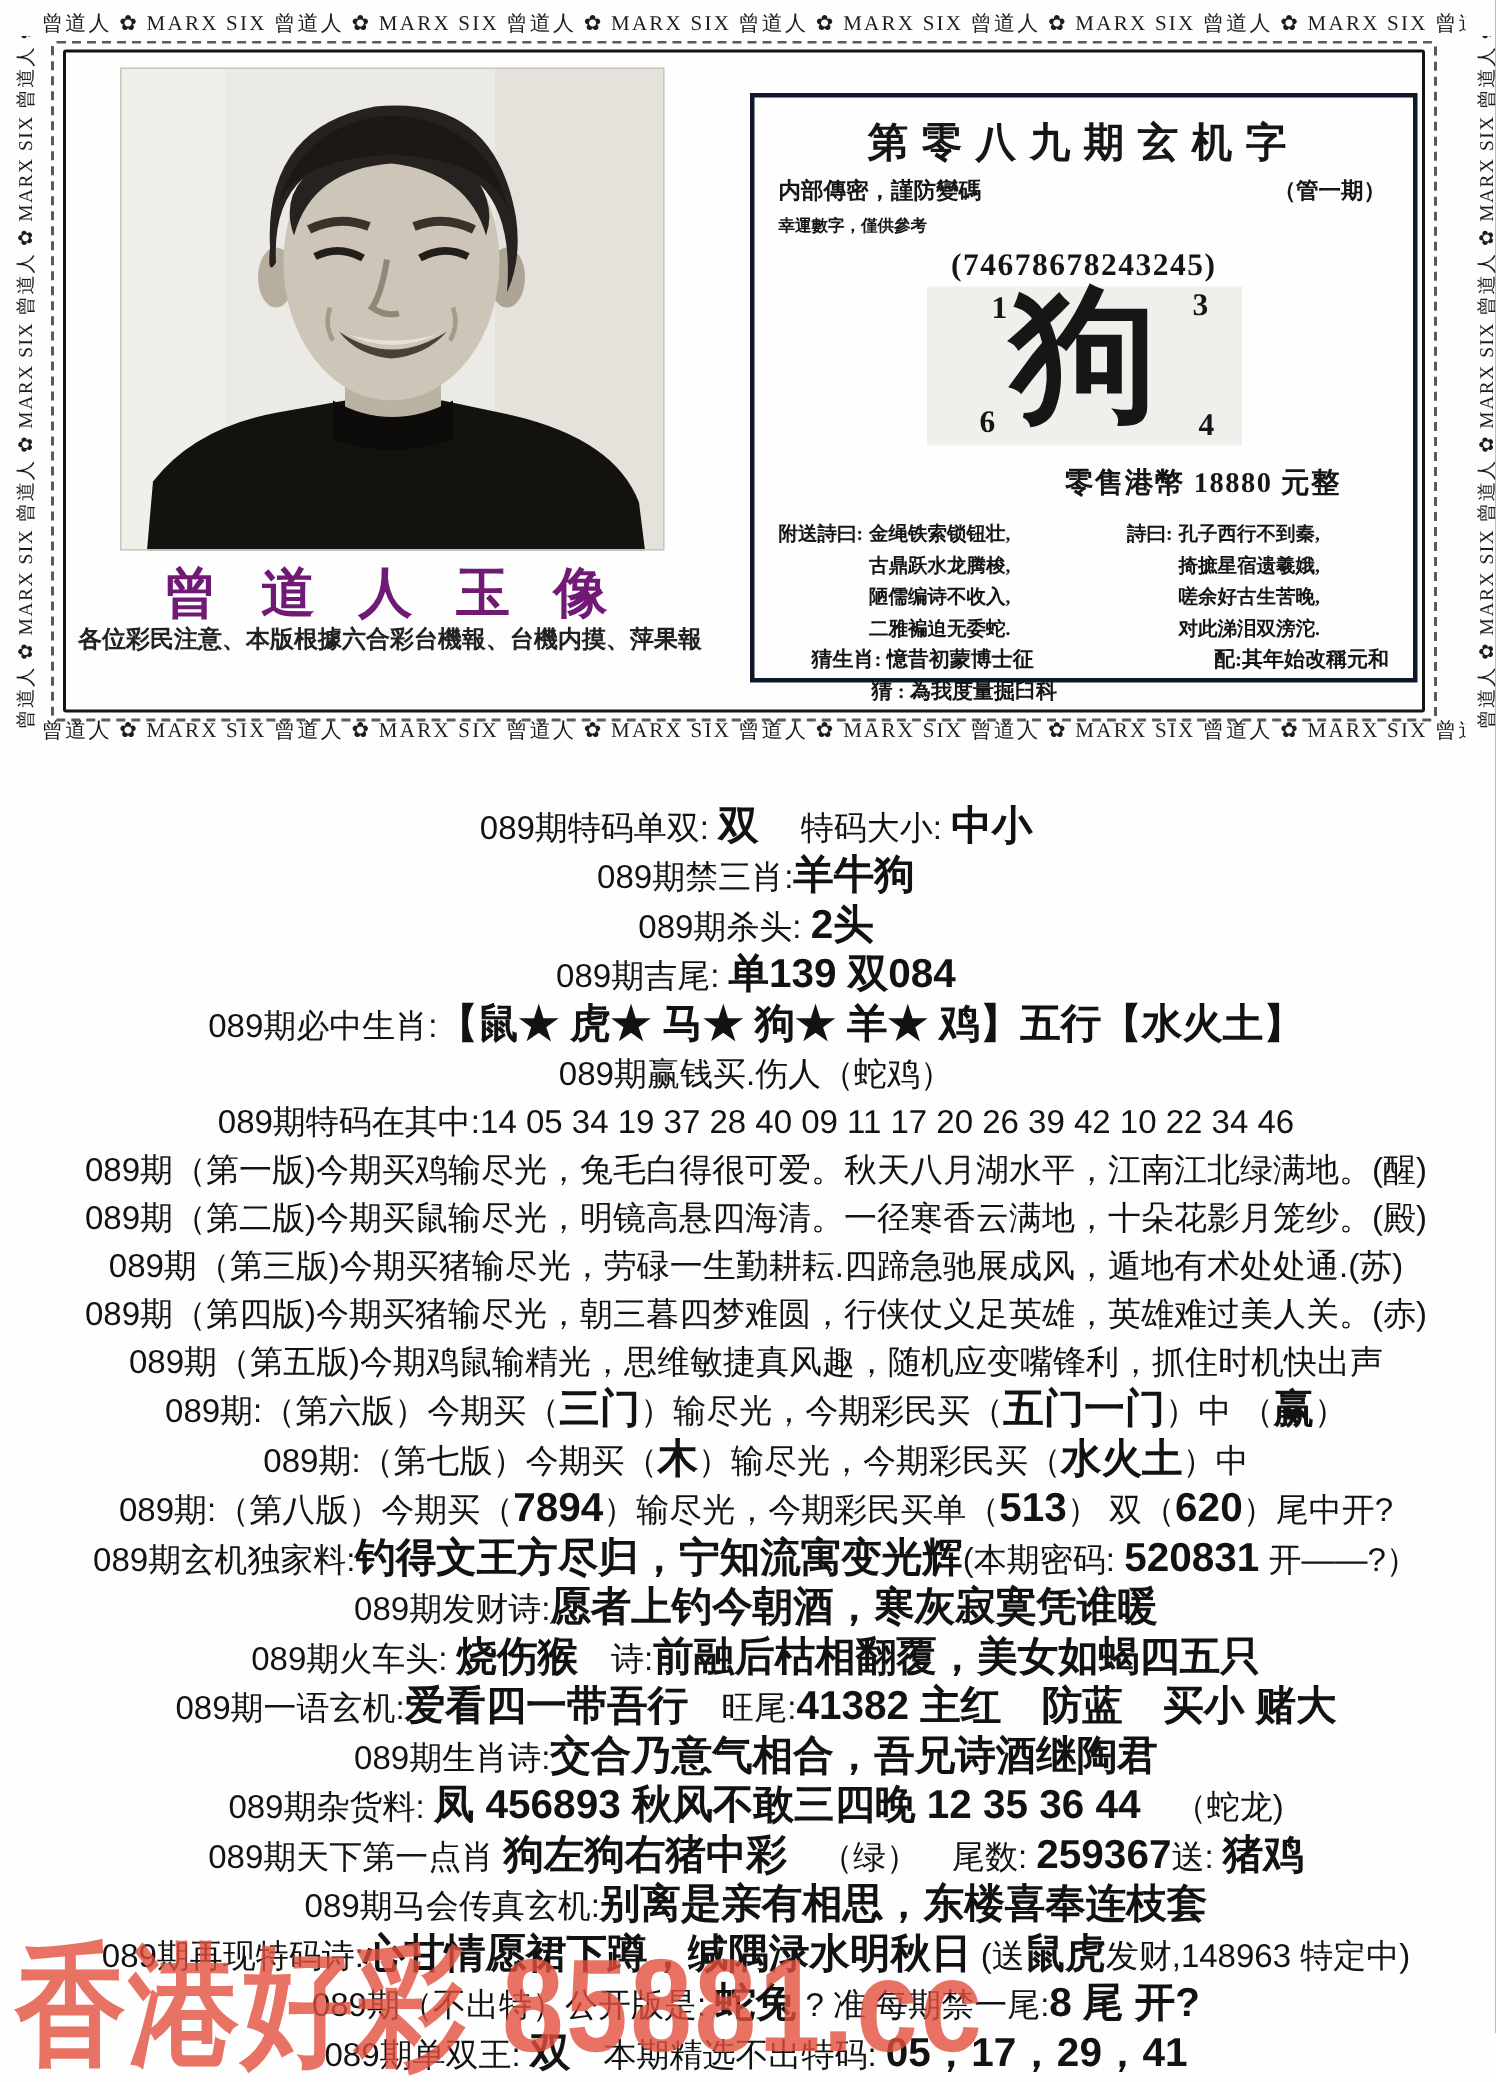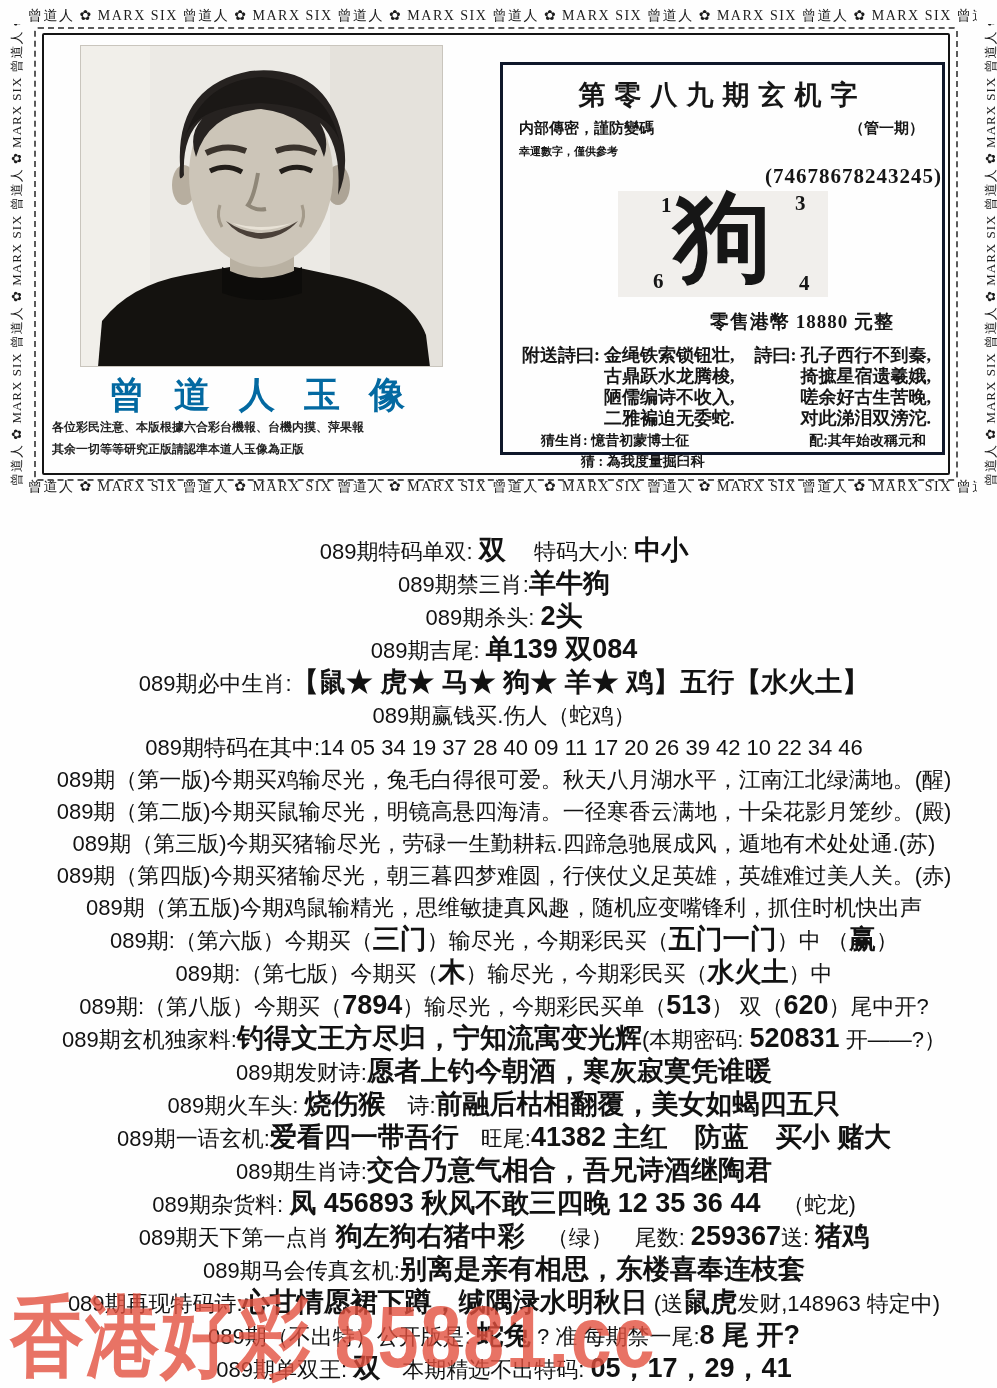--- a/index.html
+++ b/index.html
@@ -16,42 +16,42 @@
   .border-left{left:8px;top:486px;}
   .border-right{left:982px;top:486px;}
   .frame-outer{position:absolute;left:34px;top:27px;width:920px;height:450px;
                border:2px dashed #5a5a5a;border-radius:4px;}
   .frame-inner{position:absolute;left:42px;top:33px;width:904px;height:438px;
                border:2px solid #141414;border-radius:2px;}
   
   .portrait{position:absolute;left:80px;top:45px;width:363px;height:322px;}
   .caption{position:absolute;left:62px;top:371px;width:400px;text-align:center;
            font-family:"Liberation Serif",serif;font-weight:bold;font-size:36px;
-           letter-spacing:10px;color:#0369a1;}
+           letter-spacing:10px;color:#701a75;}
   .notes{position:absolute;left:52px;top:416px;width:432px;
-         font-family:"Liberation Serif",serif;font-weight:bold;font-size:12px;
+         font-family:"Liberation Serif",serif;font-weight:bold;font-size:16px;
          line-height:22px;color:#222;}
   
   .mbox{position:absolute;left:500px;top:62px;width:445px;height:393px;
         border:3px solid #0f172a;box-sizing:border-box;
         font-family:"Liberation Serif",serif;font-weight:bold;color:#161616;}
   .mbox .title{margin-top:12px;text-align:center;font-size:27px;letter-spacing:9px;}
   .mbox .meta{display:flex;justify-content:space-between;padding:4px 18px 0 16px;
               font-size:15px;line-height:23px;}
   .mbox .meta2{padding:0 18px 0 16px;font-size:11px;line-height:23px;}
-  .mbox .lucky{text-align:right;font-size:21px;letter-spacing:1px;margin-top:1px;}
+  .mbox .lucky{text-align:center;font-size:21px;letter-spacing:1px;margin-top:1px;}
   .zodiac{position:relative;height:106px;margin-top:2px;}
   .zodiac .bg{position:absolute;left:115px;top:0px;width:210px;height:106px;background:#f1efec;}
   .zodiac .big{position:absolute;left:0;right:0;top:-8px;text-align:center;
                font-size:98px;line-height:110px;font-weight:bold;}
   .zodiac .n{position:absolute;font-size:21px;}
   .n1{left:158px;top:2px;} .n3{left:292px;top:0px;}
   .n6{left:150px;top:78px;} .n4{left:296px;top:80px;}
   .mbox .price{text-align:right;padding-right:48px;font-size:19px;margin-top:12px;letter-spacing:1px;}
-  .poems{display:flex;padding:10px 8px 0 16px;font-size:18px;line-height:21px;justify-content:center;}
+  .poems{display:flex;padding:10px 8px 0 16px;font-size:13px;line-height:21px;}
   .poem{display:flex;}
   .poem .plabel{white-space:nowrap;margin-right:4px;}
   .poem-left{width:56%;}
   .guessrow{display:flex;justify-content:space-between;padding:1px 16px 0 38px;font-size:14px;line-height:21px;gap:24px;}
   .guess2{padding-left:78px;font-size:14px;line-height:21px;}
   
   #lines{position:absolute;left:18px;top:536px;width:972px;}
   .line{font-size:22px;line-height:29px;margin-bottom:3px;white-space:nowrap;color:#121212;text-align:center;}
   .line .big{font-size:27px;font-weight:bold;}
   
@@ -103,21 +103,20 @@
 
       <path d="M140 160 Q136 172 142 182" stroke="#a39a8a" stroke-width="3" fill="none"></path>
       <path d="M222 160 Q226 172 220 182" stroke="#a39a8a" stroke-width="3" fill="none"></path>
 
       <rect x="0" y="0" width="363" height="322" fill="none" stroke="#c9c5bd" stroke-width="2"></rect>
     </svg>
   </div>
   <div class="caption">曾 道 人 玉 像</div>
   <div class="notes">
     <div>各位彩民注意、本版根據六合彩台機報、台機内摸、萍果報</div>
-    <div>其余一切等等研究正版請認準本道人玉像為正版</div>
   </div>
 
   <div class="mbox">
     <div class="title">第零八九期玄机字</div>
     <div class="meta">
       <span>内部傳密，謹防變碼</span>
       <span>（管一期）</span>
     </div>
     <div class="meta2">幸運數字，僅供參考</div>
     <div class="lucky">(74678678243245)</div>

